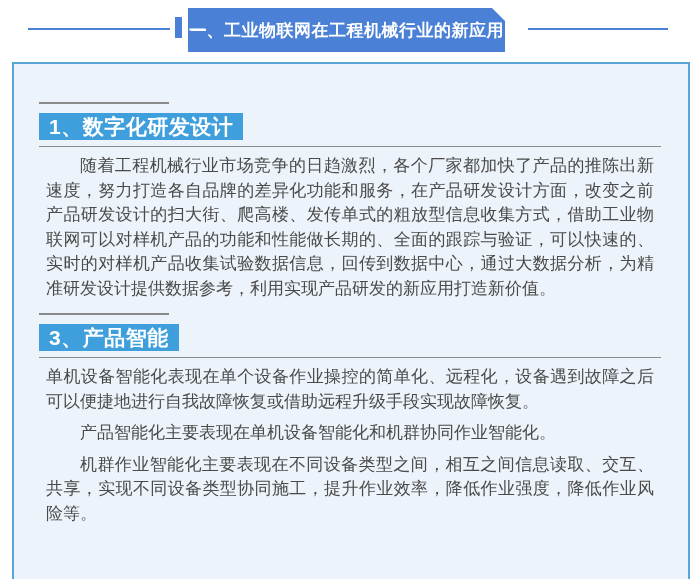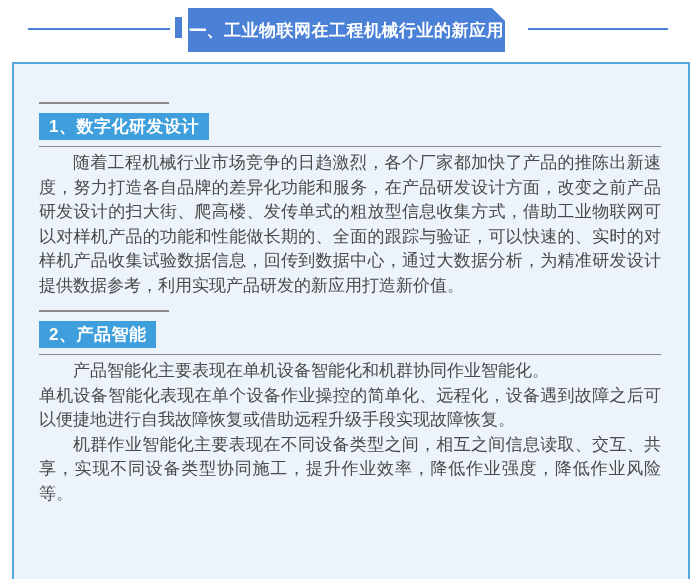--- a/index.html
+++ b/index.html
@@ -34,26 +34,26 @@
   .content-box{
     position:absolute;left:12px;top:62px;width:678px;height:545px;
     border:2px solid var(--box-border);
     background:var(--box-bg);
     padding:38px 27px 10px 25px;
   }
   .rule-short{width:130px;height:0;border-top:2px solid var(--rule-gray);margin:0 0 9px 0;}
   .heading-row{line-height:0;}
   .section-heading{
     display:inline-block;background:var(--section-blue);color:#ffffff;
-    font-size:17px;font-weight:bold;line-height:19px;padding:4px 10px;
+    font-size:21px;font-weight:bold;line-height:19px;padding:4px 10px;
     letter-spacing:0.5px;white-space:nowrap;
   }
   .rule-long{height:0;border-top:1px solid var(--rule-gray);margin:6px 0 4px 0;}
   .body-text{
-    margin:0;font-size:17px;line-height:24.5px;color:var(--text-gray);
+    margin:7px;font-size:17px;line-height:24.5px;color:var(--text-gray);
     text-align:justify;text-justify:inter-ideograph;
   }
   .indent{text-indent:2em;}
   .sec2{margin-top:12px;}
 </style>
 </head>
 <body>
 
 <div>
 
@@ -74,22 +74,22 @@
       <div class="heading-row">
         <span class="section-heading">1、数字化研发设计</span>
       </div>
       <div class="rule-long"></div>
       <p class="body-text indent">随着工程机械行业市场竞争的日趋激烈，各个厂家都加快了产品的推陈出新速度，努力打造各自品牌的差异化功能和服务，在产品研发设计方面，改变之前产品研发设计的扫大街、爬高楼、发传单式的粗放型信息收集方式，借助工业物联网可以对样机产品的功能和性能做长期的、全面的跟踪与验证，可以快速的、实时的对样机产品收集试验数据信息，回传到数据中心，通过大数据分析，为精准研发设计提供数据参考，利用实现产品研发的新应用打造新价值。</p>
     </section>
 
     <section class="sec2">
       <div class="rule-short"></div>
       <div class="heading-row">
-        <span class="section-heading">2、产品智能</span>
+        <span class="section-heading">3、产品智能</span>
       </div>
       <div class="rule-long"></div>
+      <p class="body-text">单机设备智能化表现在单个设备作业操控的简单化、远程化，设备遇到故障之后可以便捷地进行自我故障恢复或借助远程升级手段实现故障恢复。</p>
       <p class="body-text indent">产品智能化主要表现在单机设备智能化和机群协同作业智能化。</p>
-      <p class="body-text">单机设备智能化表现在单个设备作业操控的简单化、远程化，设备遇到故障之后可以便捷地进行自我故障恢复或借助远程升级手段实现故障恢复。</p>
       <p class="body-text indent">机群作业智能化主要表现在不同设备类型之间，相互之间信息读取、交互、共享，实现不同设备类型协同施工，提升作业效率，降低作业强度，降低作业风险等。</p>
     </section>
 
   </main>
 </div>
 
 </body></html>

